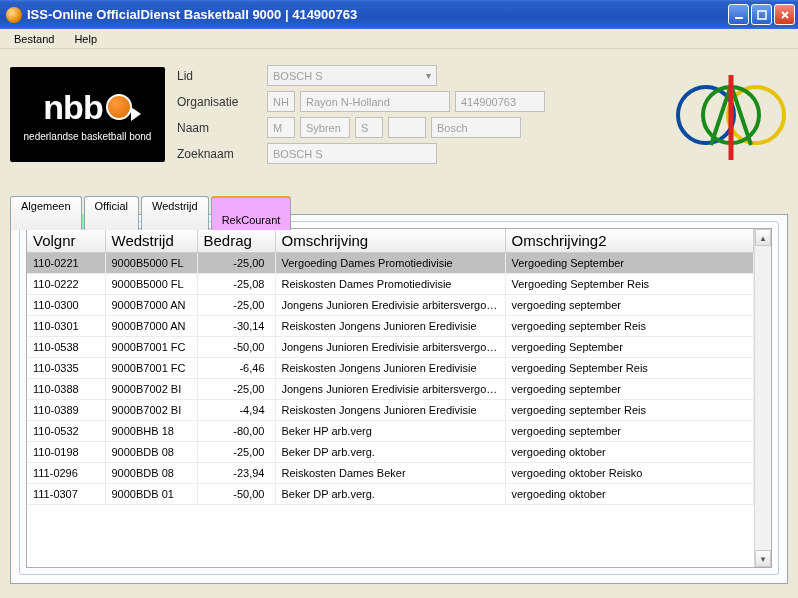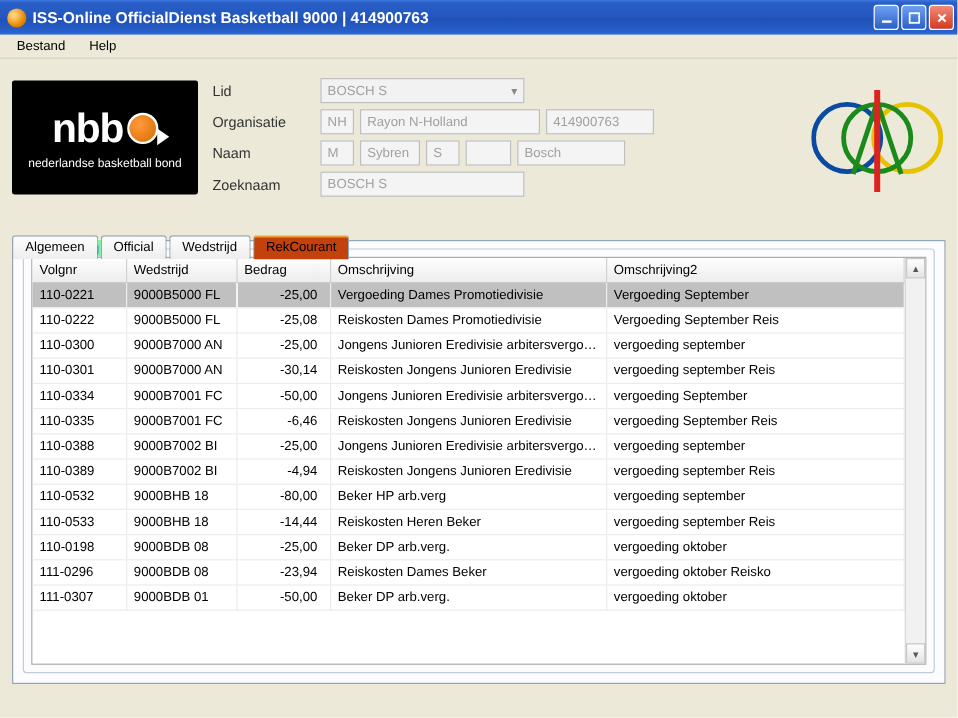--- a/index.html
+++ b/index.html
@@ -129,23 +129,23 @@
   }
   .tab {
     border: 1px solid #91a7b4;
     border-bottom: none;
     background: linear-gradient(to bottom,#fdfdfd,#eeeeee);
     padding: 3px 10px 4px;
     margin-right: 2px;
     border-radius: 3px 3px 0 0;
   }
   .tab.active {
-    background: #c2410c;
+    background: #f0abfc;
     border-top: 2px solid #f0a030;
-    padding-top: 2px;
+    padding-top: 16px;
     z-index: 3;
     position:relative;
   }
   
   .content-frame {
     margin: 0 10px 10px 10px;
     border: 1px solid #91a7b4;
     background: #fcfcfe;
     height: 370px;
     padding: 6px 8px 8px 8px;
@@ -171,21 +171,21 @@
   .table-body { flex:1; overflow:hidden; }
   table { width:100%; border-collapse: collapse; table-layout: fixed; }
   th {
     background: linear-gradient(to bottom,#fefefe,#ececec);
     border-right: 1px solid #d0d0d0;
     border-bottom: 1px solid #cacaca;
     font-weight: normal;
     text-align:left;
     padding: 3px 6px;
     height: 20px;
-    font-size:11px;
+    font-size:15px;
   }
   td {
     border-right: 1px solid #ececec;
     border-bottom: 1px solid #ececec;
     padding: 3px 6px;
     height: 21px;
     white-space: nowrap;
     overflow:hidden;
     text-overflow: ellipsis;
     font-size:11px;
@@ -347,21 +347,21 @@
                 <td>vergoeding september</td>
               </tr>
               <tr>
                 <td>110-0301</td>
                 <td>9000B7000 AN</td>
                 <td class="num">-30,14</td>
                 <td>Reiskosten Jongens Junioren Eredivisie</td>
                 <td>vergoeding september Reis</td>
               </tr>
               <tr>
-                <td>110-0334</td>
+                <td>110-0538</td>
                 <td>9000B7001 FC</td>
                 <td class="num">-50,00</td>
                 <td>Jongens Junioren Eredivisie arbitersvergoedi...</td>
                 <td>vergoeding September</td>
               </tr>
               <tr>
                 <td>110-0335</td>
                 <td>9000B7001 FC</td>
                 <td class="num">-6,46</td>
                 <td>Reiskosten Jongens Junioren Eredivisie</td>
@@ -380,27 +380,20 @@
                 <td class="num">-4,94</td>
                 <td>Reiskosten Jongens Junioren Eredivisie</td>
                 <td>vergoeding september Reis</td>
               </tr>
               <tr>
                 <td>110-0532</td>
                 <td>9000BHB   18</td>
                 <td class="num">-80,00</td>
                 <td>Beker HP arb.verg</td>
                 <td>vergoeding september</td>
-              </tr>
-              <tr>
-                <td>110-0533</td>
-                <td>9000BHB   18</td>
-                <td class="num">-14,44</td>
-                <td>Reiskosten Heren Beker</td>
-                <td>vergoeding september Reis</td>
               </tr>
               <tr>
                 <td>110-0198</td>
                 <td>9000BDB   08</td>
                 <td class="num">-25,00</td>
                 <td>Beker DP arb.verg.</td>
                 <td>vergoeding oktober</td>
               </tr>
               <tr>
                 <td>111-0296</td>

